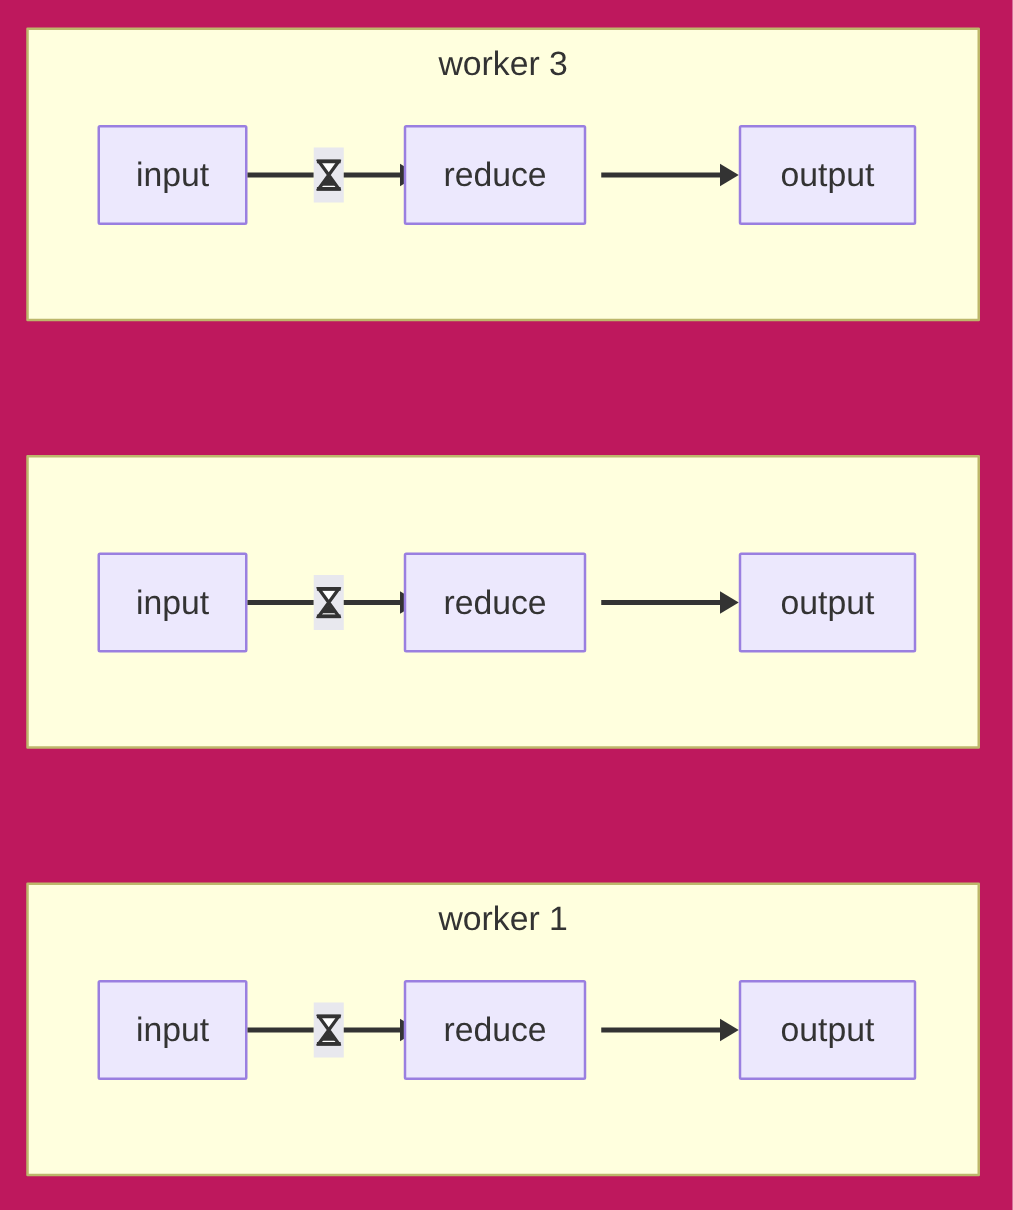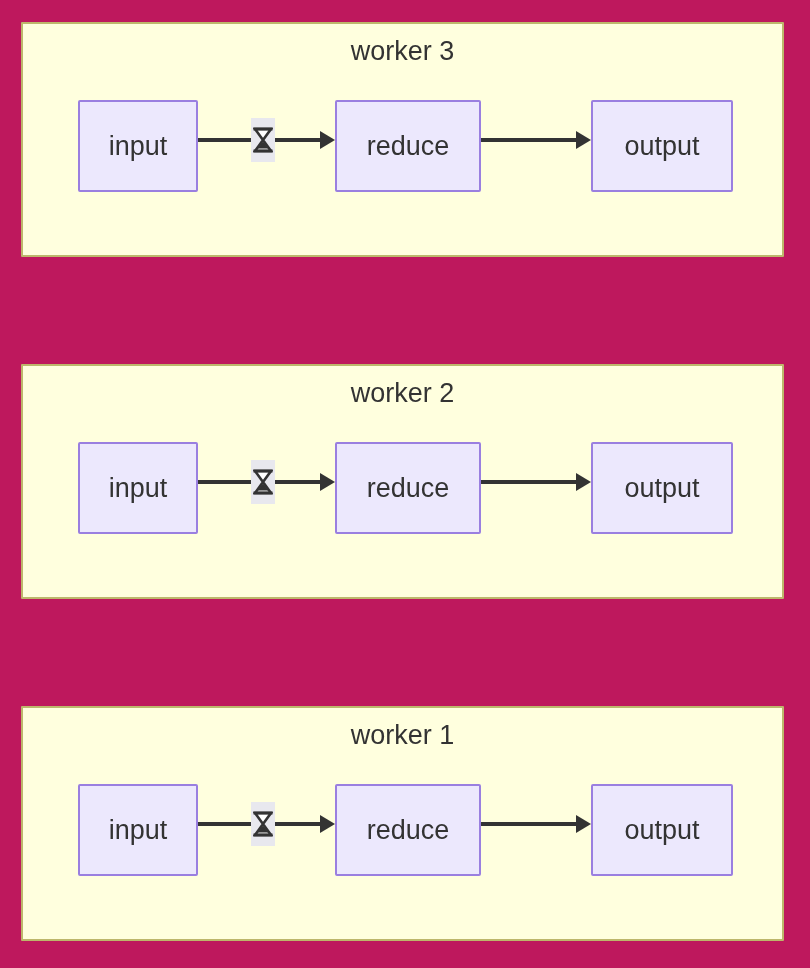--- a/index.html
+++ b/index.html
@@ -55,35 +55,35 @@
     position: absolute;
     left: 0;
     top: 76px;
     width: 100%;
     height: 82px;
   }
 
   .node {
     position: absolute;
     box-sizing: border-box;
-    height: 92px;
+    height: 80px;
     top: 0;
     background: #ece8fd;
     border: 2px solid #9a7fe0;
     border-radius: 2px;
     display: flex;
     align-items: center;
     justify-content: center;
     font-size: 27px;
     color: #333333;
     font-family: "Liberation Sans", sans-serif;
     white-space: nowrap;
   }
   .node-input  { left: 55px;  width: 120px; }
-  .node-reduce { left: 312px; width: 146px; }
+  .node-reduce { left: 300px; width: 146px; }
   .node-output { left: 568px; width: 142px; text-align: right; }
 
   
   .edge {
     position: absolute;
     top: 38px;
     height: 4px;
     background: #333333;
   }
   
@@ -146,21 +146,20 @@
       <div class="node node-reduce">reduce</div>
 
       <div class="edge edge-c"></div>
       <div class="arrowhead arrowhead-c"></div>
 
       <div class="node node-output">output</div>
     </div>
   </div>
 
   <div class="panel panel-w2">
-    <div class="panel-title">worker 2</div>
 
     <div class="flow">
       <div class="node node-input">input</div>
 
       <div class="edge edge-a"></div>
 
       <div class="edge-label">
         <svg width="20" height="26" viewBox="0 0 20 26">
           <path d="M2 2 H18 L10 13 L18 24 H2 L10 13 Z" fill="#ffffff" stroke="#333333" stroke-width="2.6" stroke-linejoin="miter"></path>
           <path d="M2 2 H18 M2 24 H18" stroke="#333333" stroke-width="3" stroke-linecap="square"></path>

